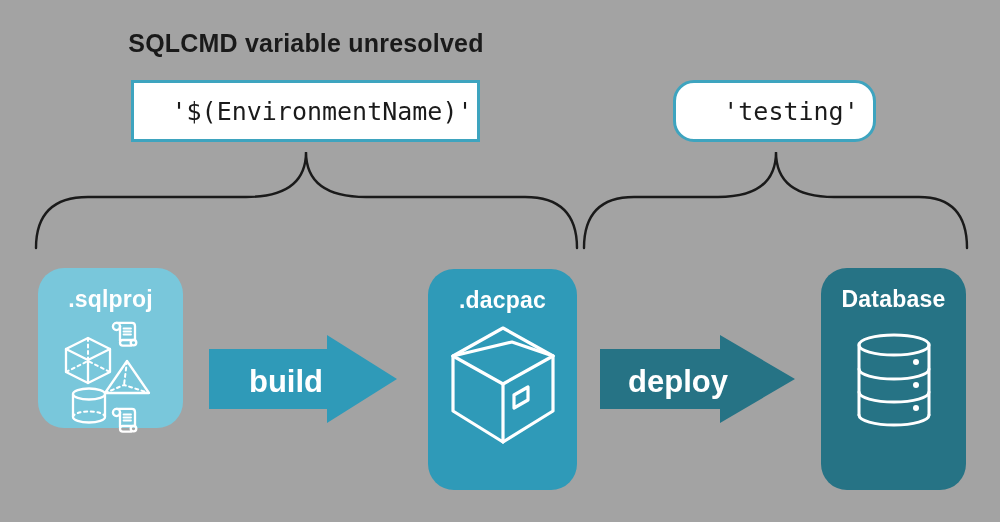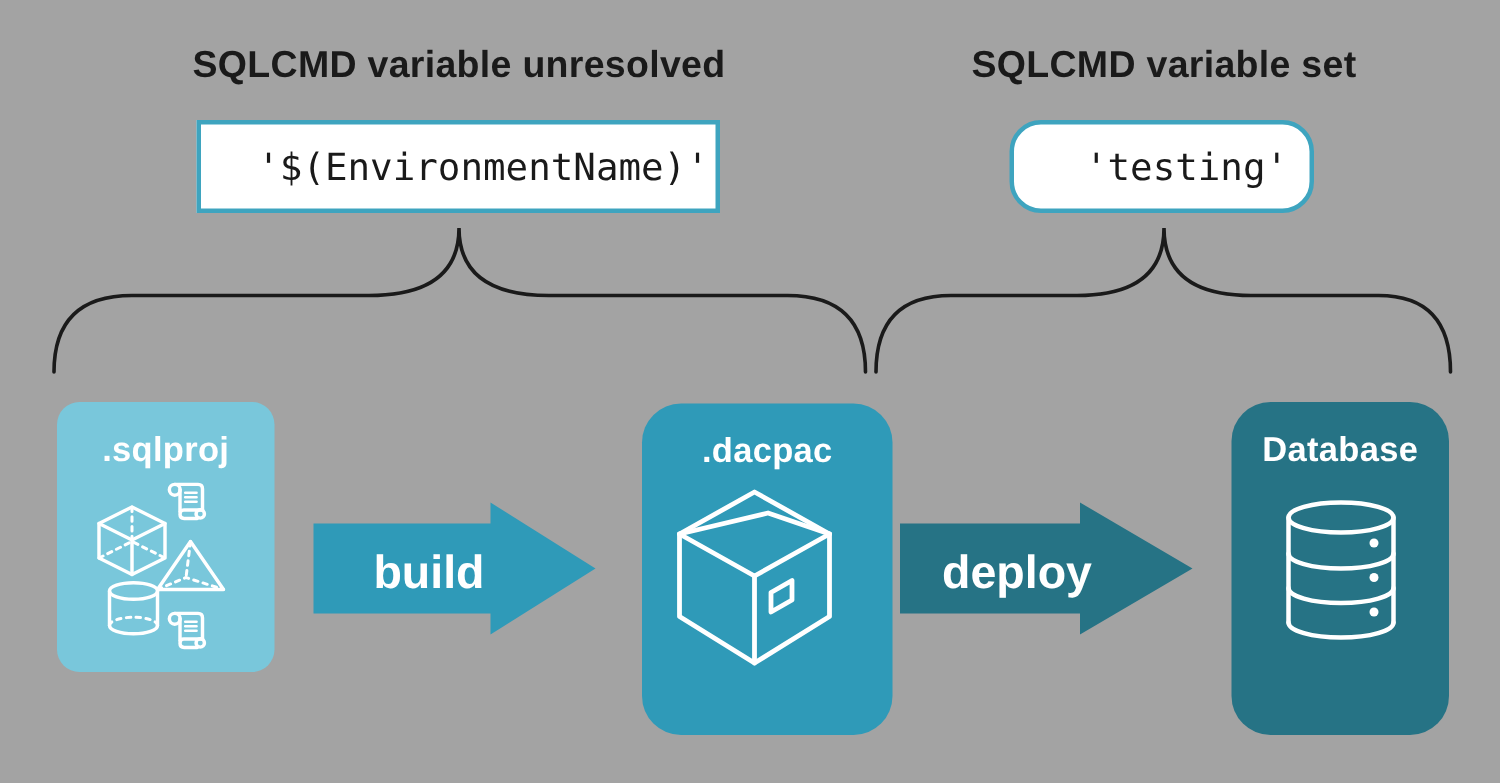--- a/index.html
+++ b/index.html
@@ -37,22 +37,22 @@
   .brace{fill:none;stroke:var(--ink);stroke-width:2.4;stroke-linecap:round;}
   .arrow-build{fill:var(--medium-teal);}
   .arrow-deploy{fill:var(--dark-teal);}
   .arrow-label{
     font-family:"Liberation Sans",sans-serif;font-size:31px;font-weight:700;
     fill:var(--white);text-anchor:middle;
   }
   .card{
     position:absolute;border-radius:26px;color:var(--white);
   }
-  .card-sqlproj{left:38px;top:268px;width:145px;height:180px;background:var(--light-blue);border-radius:15px;}
-  .card-dacpac{left:428px;top:269px;width:167px;height:221px;background:var(--medium-teal);}
+  .card-sqlproj{left:38px;top:268px;width:145px;height:160px;background:var(--light-blue);}
+  .card-dacpac{left:428px;top:269px;width:149px;height:221px;background:var(--medium-teal);}
   .card-database{left:821px;top:268px;width:145px;height:222px;background:var(--dark-teal);}
   .card-title{
     margin-top:18px;text-align:center;font-size:23px;font-weight:700;letter-spacing:.2px;
   }
   .card-icon{position:absolute;}
   .icon-sqlobjects{left:20px;top:50px;}
   .icon-package{left:20px;top:54px;}
   .icon-database{left:35px;top:65px;}
   .wire{fill:none;stroke:var(--white);stroke-width:2.3;stroke-linecap:round;stroke-linejoin:round;}
   .wire-dash{fill:none;stroke:var(--white);stroke-width:2;stroke-linecap:round;stroke-linejoin:round;stroke-dasharray:3 3.5;}
@@ -60,21 +60,20 @@
   .pkg{fill:none;stroke:var(--white);stroke-width:3.2;stroke-linecap:round;stroke-linejoin:round;}
   .db{fill:none;stroke:var(--white);stroke-width:3;stroke-linecap:round;stroke-linejoin:round;}
   .db-dot{fill:var(--white);stroke:none;}
 </style>
 </head>
 <body>
 
 <div class="canvas">
 
   <div class="heading heading-left">SQLCMD variable unresolved</div>
-  <div class="heading heading-right">SQLCMD variable set</div>
 
   <div class="codebox codebox-left">
     <code>'$(EnvironmentName)'</code>
   </div>
   <div class="codebox codebox-right">
     <code>'testing'</code>
   </div>
 
   <svg class="overlay" viewBox="0 0 1000 522">
     <path class="brace" d="M36 248 Q36 197 88 197 L246 197 Q306 197 306 152 Q306 197 366 197 L525 197 Q577 197 577 248"></path>

